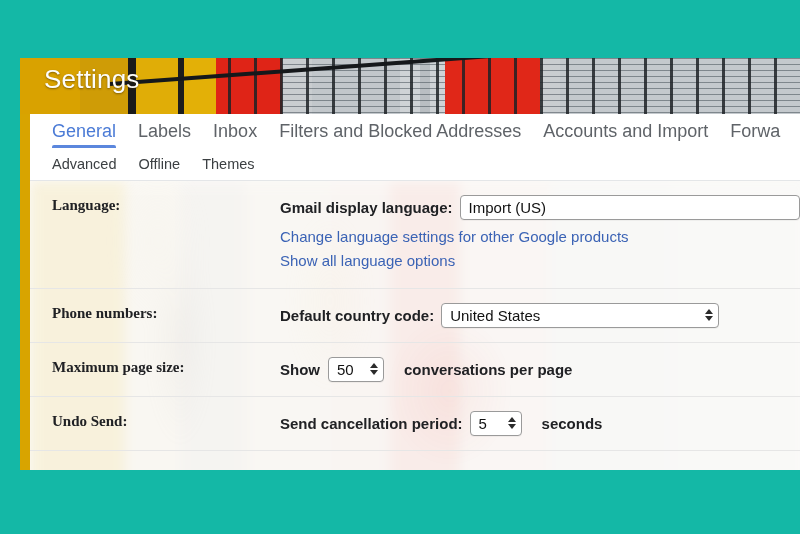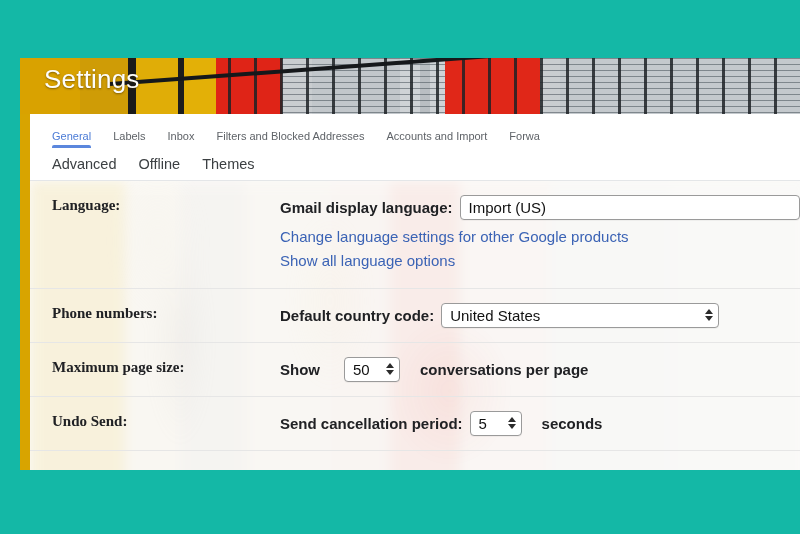--- a/index.html
+++ b/index.html
@@ -127,21 +127,21 @@
     border-bottom: 1px solid #e4e6e8;
   }
   .tab-row {
     display: flex;
     align-items: flex-end;
     white-space: nowrap;
     height: 34px;
   }
   .tab-row.row2 { height: 32px; }
   .tab {
-    font-size: 11px;
+    font-size: 18px;
     color: #5f6368;
     padding: 0 0 6px 0;
     margin-right: 22px;
     position: relative;
     cursor: pointer;
   }
   .tab.active { color: #4b7bd6; }
   .tab.active::after {
     content: "";
     position: absolute;
@@ -269,21 +269,21 @@
   .stepper i {
     display: block;
     width: 0; height: 0;
     border-left: 4px solid transparent;
     border-right: 4px solid transparent;
   }
   .stepper i.up   { border-bottom: 5px solid #2b2b2b; margin-bottom: 2.5px; }
   .stepper i.down { border-top: 5px solid #2b2b2b; }
 
   .suffix { margin-left: 20px; font-weight: bold; }
-  .prefix { margin-right: 24px; font-weight: bold; }
+  .prefix { margin-right: 8px; font-weight: bold; }
 </style>
 </head>
 <body>
 
 <div id="screen">
 
   <div id="gmail-window">
 
     <div id="theme-banner">
       <div class="photo"></div>

